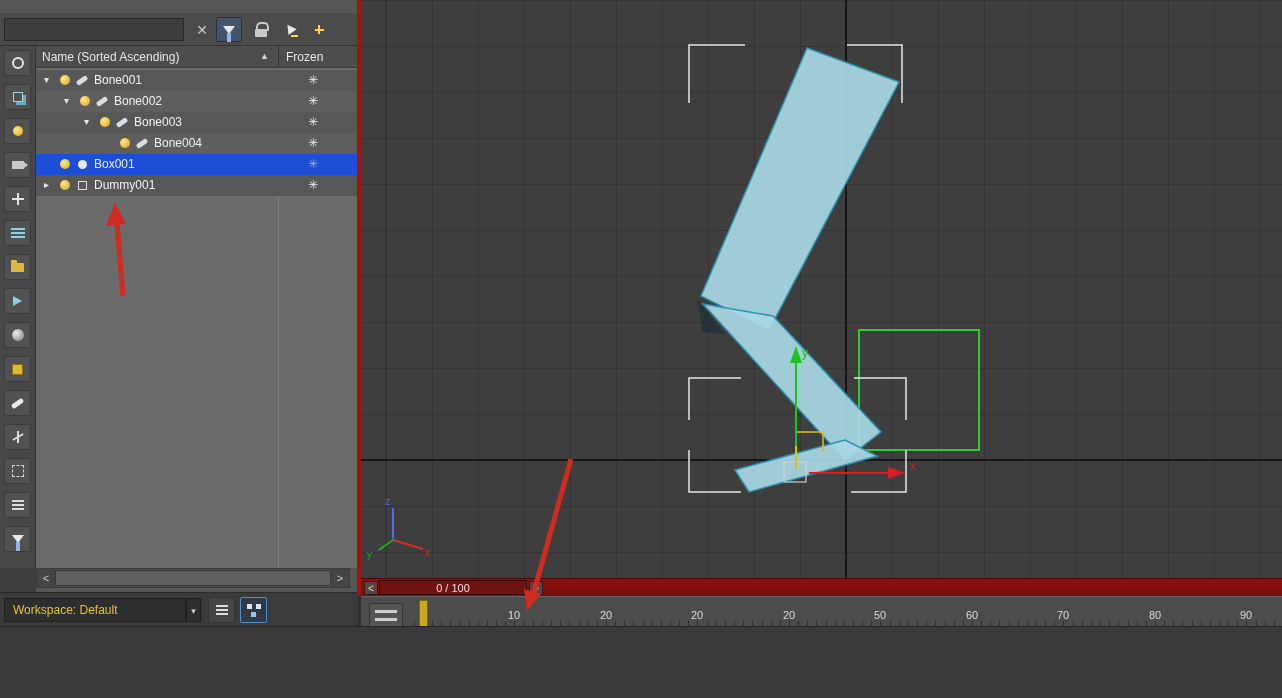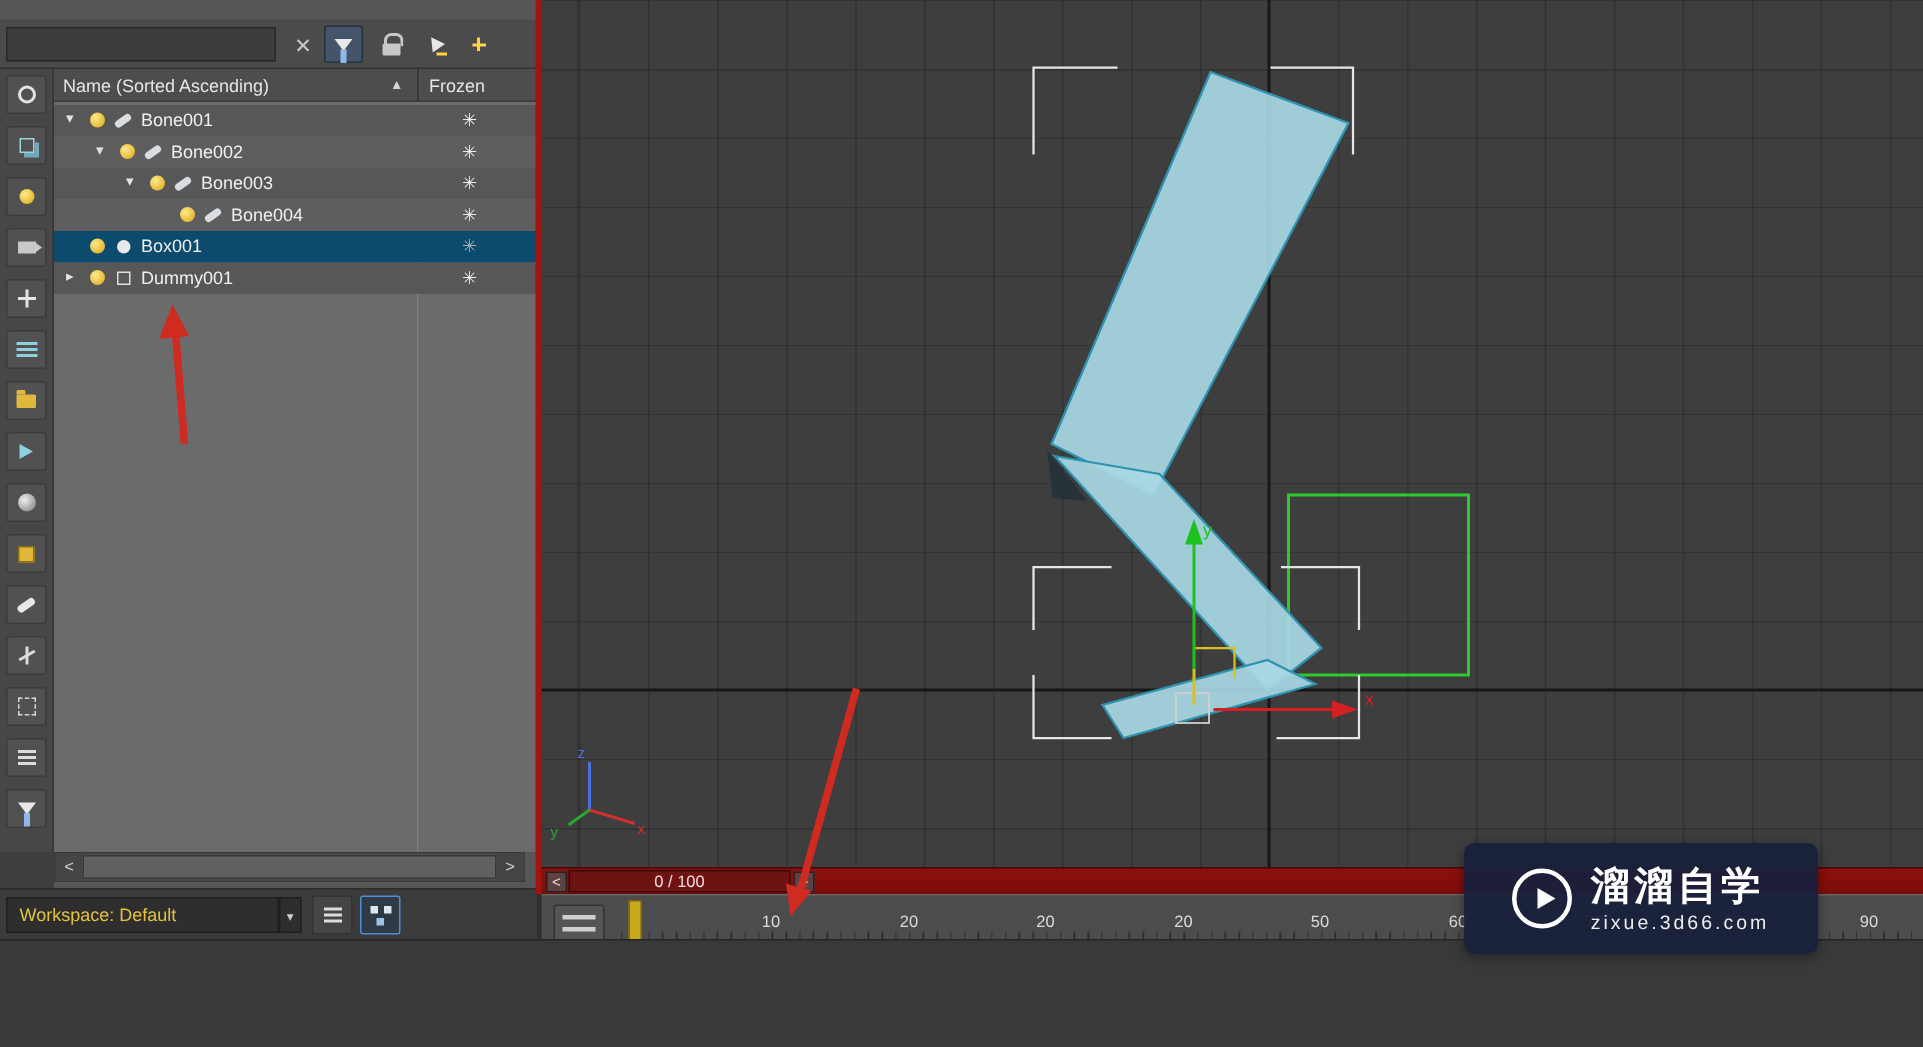--- a/index.html
+++ b/index.html
@@ -56,21 +56,21 @@
   
   #list { position:absolute; left:36px; top:46px; width:322px; height:522px; background:#6b6b6b; }
   #list-header { position:absolute; left:0; top:0; width:322px; height:22px; background:#4d4d4d; border-bottom:1px solid #3a3a3a; color:#e6e6e6; font-size:12px; }
   #list-header .hname { position:absolute; left:6px; top:4px; }
   #list-header .harrow { position:absolute; left:224px; top:5px; font-size:9px; color:#d5d5d5; }
   #list-header .hdiv { position:absolute; left:242px; top:0; width:1px; height:22px; background:#333; }
   #list-header .hfrozen { position:absolute; left:250px; top:4px; }
   #col-divider { position:absolute; left:242px; top:22px; width:1px; height:500px; background:#7d7d7d; }
   .row { position:absolute; left:0; width:322px; height:21px; }
   .row.r0 { background:#575757; } .row.r1 { background:#5e5e5e; }
-  .row.sel { background:#0c4a6e; }
+  .row.sel { background:#1d4ed8; }
   .row .exp { position:absolute; top:4px; font-size:10px; color:#e3e3e3; }
   .row .bulb { position:absolute; top:5px; width:10px; height:10px; border-radius:50%; background:radial-gradient(circle at 35% 35%, #ffe98a, #d9a514); }
   .row .tbone { position:absolute; top:8px; width:12px; height:5px; background:#d7dde0; border-radius:3px; transform:rotate(-35deg); }
   .row .tcirc { position:absolute; top:6px; width:9px; height:9px; border-radius:50%; background:#e9e9e9; }
   .row .tsq { position:absolute; top:6px; width:9px; height:9px; border:1.5px solid #dedede; }
   .row .lbl { position:absolute; top:3px; font-size:12px; color:#f0f0f0; }
   .row .frz { position:absolute; left:272px; top:3px; font-size:12px; color:#ece練cec; }
   .row .frz { color:#ececec; }
   .row.sel .frz { color:#a9aeb5; }
 
@@ -369,27 +369,20 @@
     
     
     
 
     
     
     
     
   </div>
 
-  <div id="watermark">
-    <div id="wm-logo"></div>
-    <div id="wm-text">
-      <span id="wm-brand">溜溜自学</span>
-      <span id="wm-site">zixue.3d66.com</span>
-    </div>
-  </div>
 
   <svg id="annotations" width="1282" height="698" viewBox="0 0 1282 698">
     <g>
       <line x1="123" y1="296" x2="117" y2="222" stroke="#cf2b20" stroke-width="5"></line>
       <polygon points="115,203 126,224 106,226" fill="#cf2b20"></polygon>
     </g>
     <g>
       <line x1="571" y1="459" x2="534" y2="592" stroke="#cf2b20" stroke-width="5"></line>
       <polygon points="527,611 541,594 524,589" fill="#cf2b20"></polygon>
     </g>

